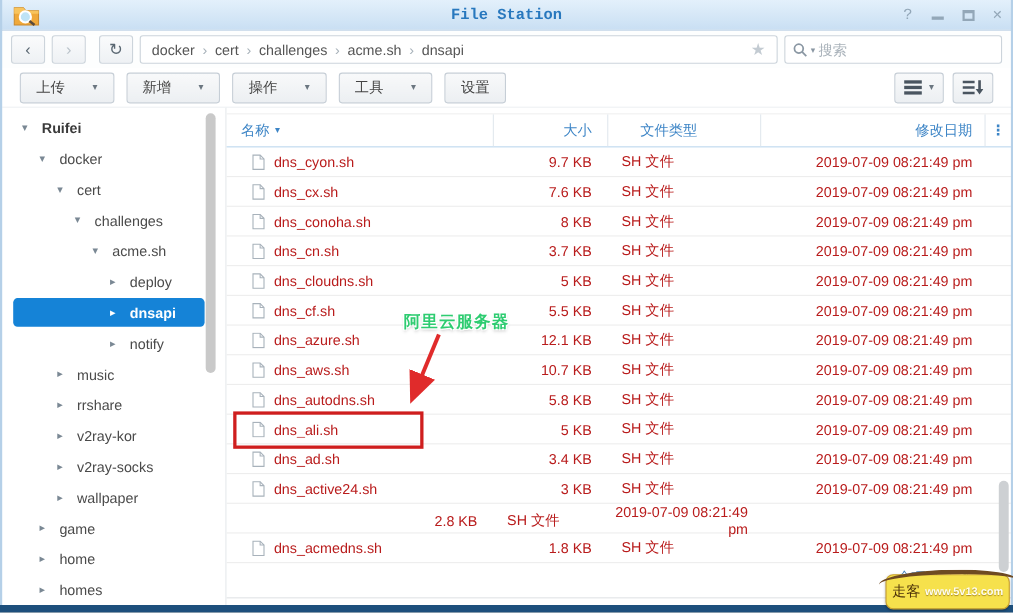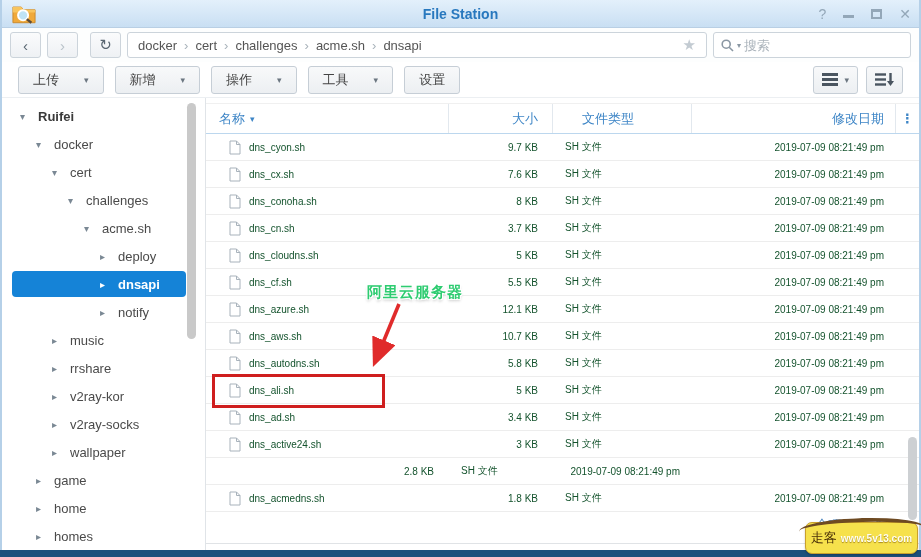--- a/index.html
+++ b/index.html
@@ -7,21 +7,21 @@
   .window { position:relative; width:921px; height:557px; background:#fff; overflow:hidden; }
 
   
   .edge-left  { position:absolute; left:0; top:0; bottom:0; width:2px; background:#b5d0e8; z-index:15; }
   .edge-right { position:absolute; right:0; top:0; bottom:0; width:2px; background:#b5d0e8; z-index:15; }
   .edge-bottom{ position:absolute; left:0; right:0; bottom:0; height:7px; background:#1d4f7c; z-index:15; }
 
   
   .titlebar { position:absolute; left:0; top:0; width:100%; height:28px;
     background:linear-gradient(#e3f0fb,#c9dff3); border-bottom:1px solid #b9cfe4;
-    display:flex; align-items:center; padding:0 10px; }
+    display:flex; align-items:center; padding:0 10px;font-family:Liberation Mono, monospace; }
   .app-icon { width:24px; height:21px; margin-left:2px; }
   .win-title { position:absolute; left:0; right:0; text-align:center; font-size:14px;
     font-weight:bold; color:#2878be; pointer-events:none; }
   .win-controls { margin-left:auto; display:flex; align-items:center; gap:17px; z-index:2; }
   .win-controls .wc { color:#93a7b8; font-size:14px; line-height:14px; cursor:default; }
   .wc-min  { width:11px; height:3px; background:#93a7b8; margin-top:6px; }
   .wc-max  { width:11px; height:10px; border:2px solid #93a7b8; border-top-width:3px; }
 
   
   .navrow { position:absolute; left:2px; right:2px; top:28px; height:34px; background:#fdfefe;
@@ -76,21 +76,21 @@
   .listheader { height:31px; border-top:1px solid #f0f0f0; border-bottom:1px solid #bcd7ee;
     font-size:13px; color:#3d85c6; }
   .listheader .hc { height:100%; display:flex; align-items:center; }
   .hc-name { padding-left:13px; gap:5px; }
   .hc-size { justify-content:flex-end; padding-right:14px; border-left:1px solid #e2e8ee; }
   .hc-type { padding-left:29px; border-left:1px solid #e2e8ee; }
   .hc-date { justify-content:flex-end; padding-right:11px; border-left:1px solid #e2e8ee; }
   .hc-menu { justify-content:center; border-left:1px solid #e2e8ee; font-weight:bold; }
   .sort-caret { font-size:9px; }
 
-  .file-row { height:27px; border-bottom:1px solid #ededed; font-size:10px; color:#14532d; }
+  .file-row { height:27px; border-bottom:1px solid #ededed; font-size:13px; color:#b91c1c; }
   .cell-name { display:flex; align-items:center; padding-left:23px; gap:8px; overflow:hidden; }
   .cell-size { text-align:right; padding-right:14px; }
   .cell-type { padding-left:13px; }
   .cell-date { text-align:right; padding-right:11px; }
 
   
   .redbox { position:absolute; left:6px; top:276px; width:173px; height:34px;
     border:3px solid #cf1e1e; z-index:6; }
   .callout { position:absolute; left:161px; top:185px; z-index:7; font-size:15px; font-weight:bold;
     color:#2ecc71; letter-spacing:1px;

